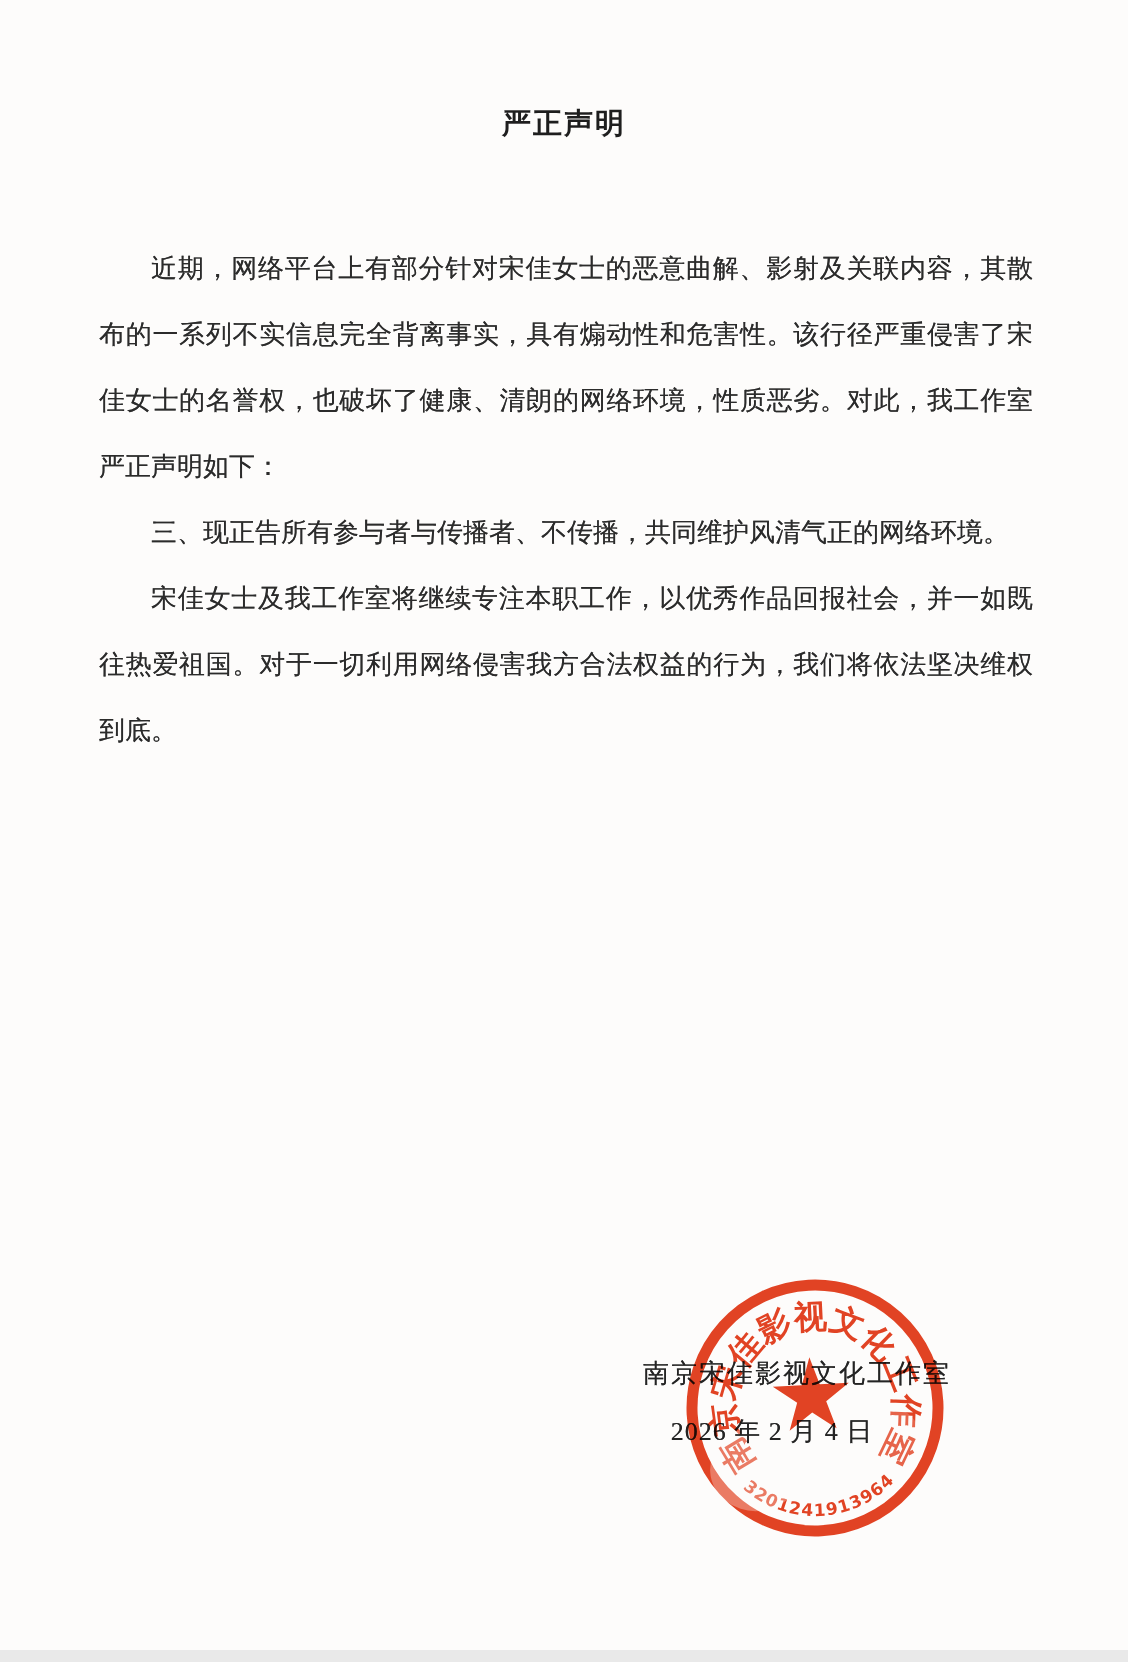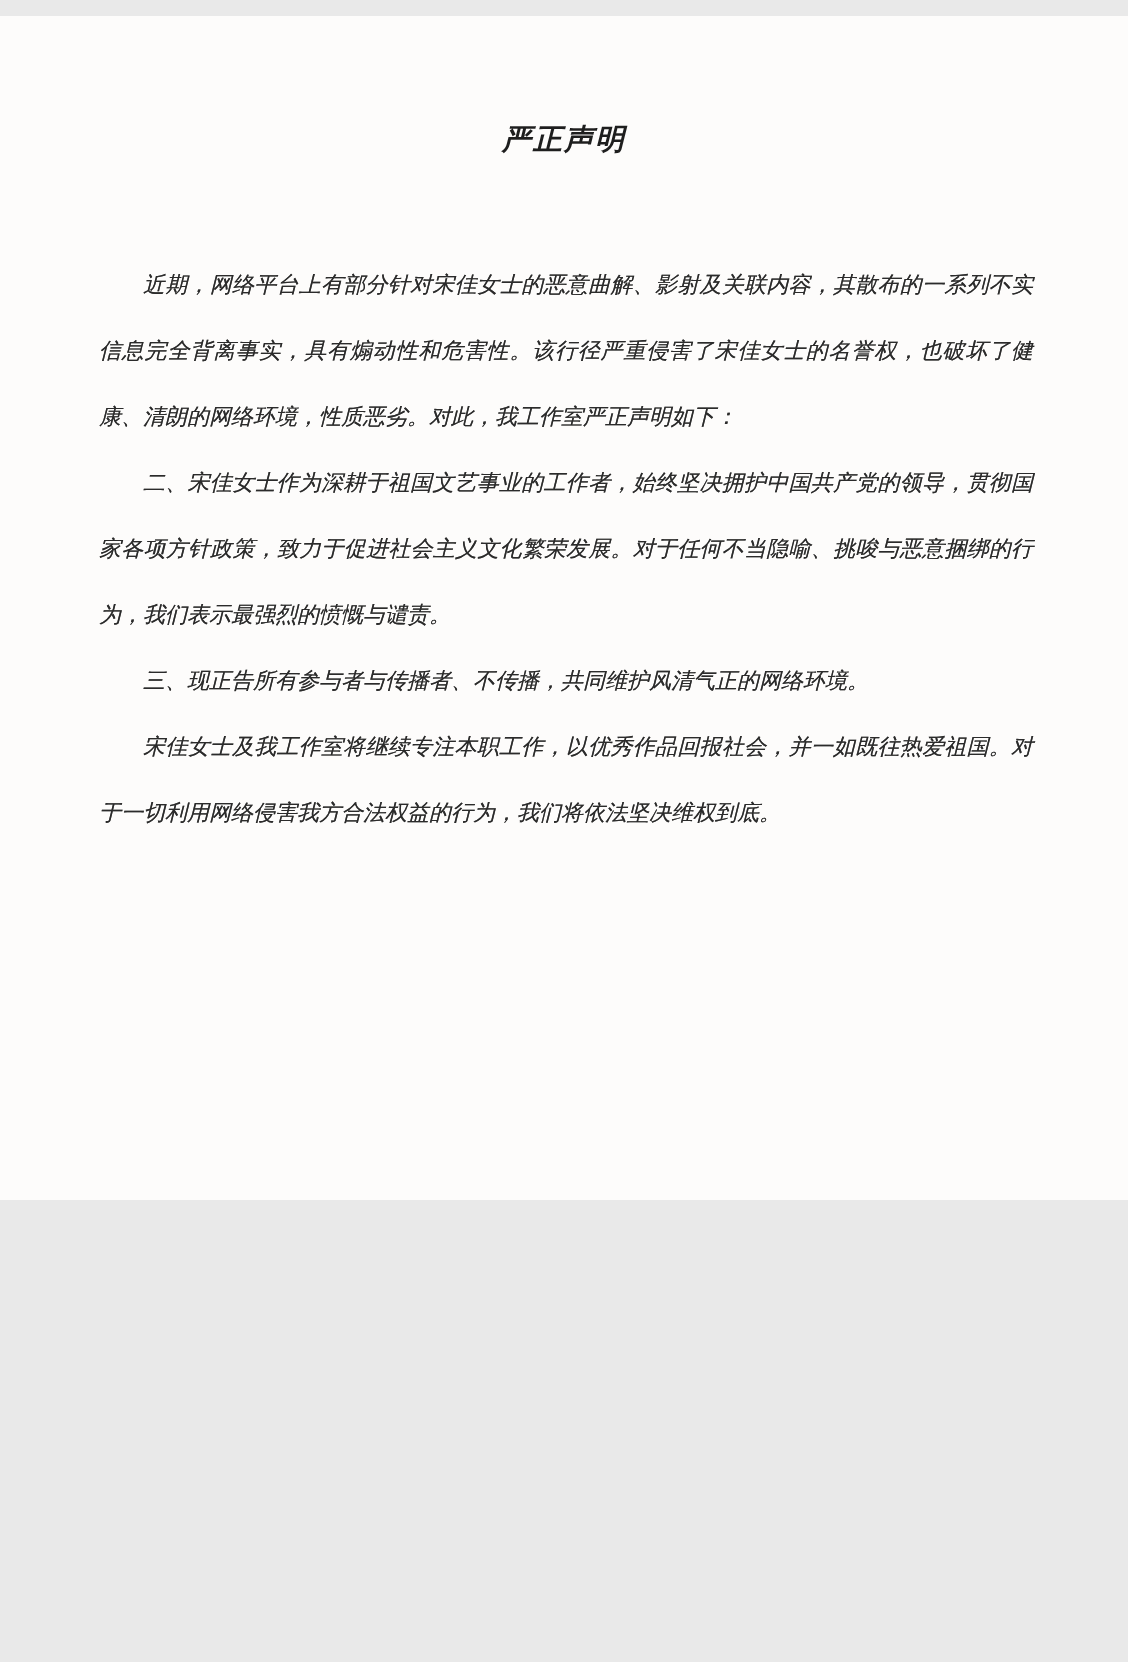--- a/index.html
+++ b/index.html
@@ -8,44 +8,43 @@
     --seal:#e23a18;
   }
   html,body{margin:0;padding:0;}
   body{
     background:#e9e9e9;
     font-family:"Liberation Serif","DejaVu Serif",serif;
   }
   .page{
     position:relative;
     width:1128px;
-    height:1184px;
-    margin:16px auto;
+    height:1650px;
+    margin:0 auto;
     background:var(--paper);
     overflow:hidden;
     color:var(--ink);
-    font-style:italic;
   }
   .doc-title{
     position:absolute;
     top:104px;
     left:0;
     width:100%;
     text-align:center;
     font-size:29px;
     font-weight:bold;
     letter-spacing:2px;
     color:#1e1e1e;
   }
   .body-text{
     position:absolute;
     top:236px;
     left:99px;
     width:934px;
-    font-size:22px;
+    font-size:26px;
     line-height:66px;
     color:var(--ink);
     text-shadow:0 0 0.6px rgba(45,45,45,.75);
   }
   .body-text p{
     margin:0;
     text-indent:2em;
     text-align:justify;
     text-justify:inter-ideograph;
   }
@@ -97,21 +96,20 @@
 </style>
 </head>
 <body>
 
 <div class="page">
 
   <div class="doc-title">严正声明</div>
 
   <div class="body-text">
     <p>近期，网络平台上有部分针对宋佳女士的恶意曲解、影射及关联内容，其散布的一系列不实信息完全背离事实，具有煽动性和危害性。该行径严重侵害了宋佳女士的名誉权，也破坏了健康、清朗的网络环境，性质恶劣。对此，我工作室严正声明如下：</p>
-    <p>二、宋佳女士作为深耕于祖国文艺事业的工作者，始终坚决拥护中国共产党的领导，贯彻国家各项方针政策，致力于促进社会主义文化繁荣发展。对于任何不当隐喻、挑唆与恶意捆绑的行为，我们表示最强烈的愤慨与谴责。</p>
     <p>三、现正告所有参与者与传播者、不传播，共同维护风清气正的网络环境。</p>
     <p>宋佳女士及我工作室将继续专注本职工作，以优秀作品回报社会，并一如既往热爱祖国。对于一切利用网络侵害我方合法权益的行为，我们将依法坚决维权到底。</p>
   </div>
 
   <div class="signature">南京宋佳影视文化工作室</div>
 
   <div class="sign-date">2026 年 2 月 4 日</div>
 
   <svg class="seal" viewBox="0 0 280 280" xmlns="http://www.w3.org/2000/svg">
     <defs>

